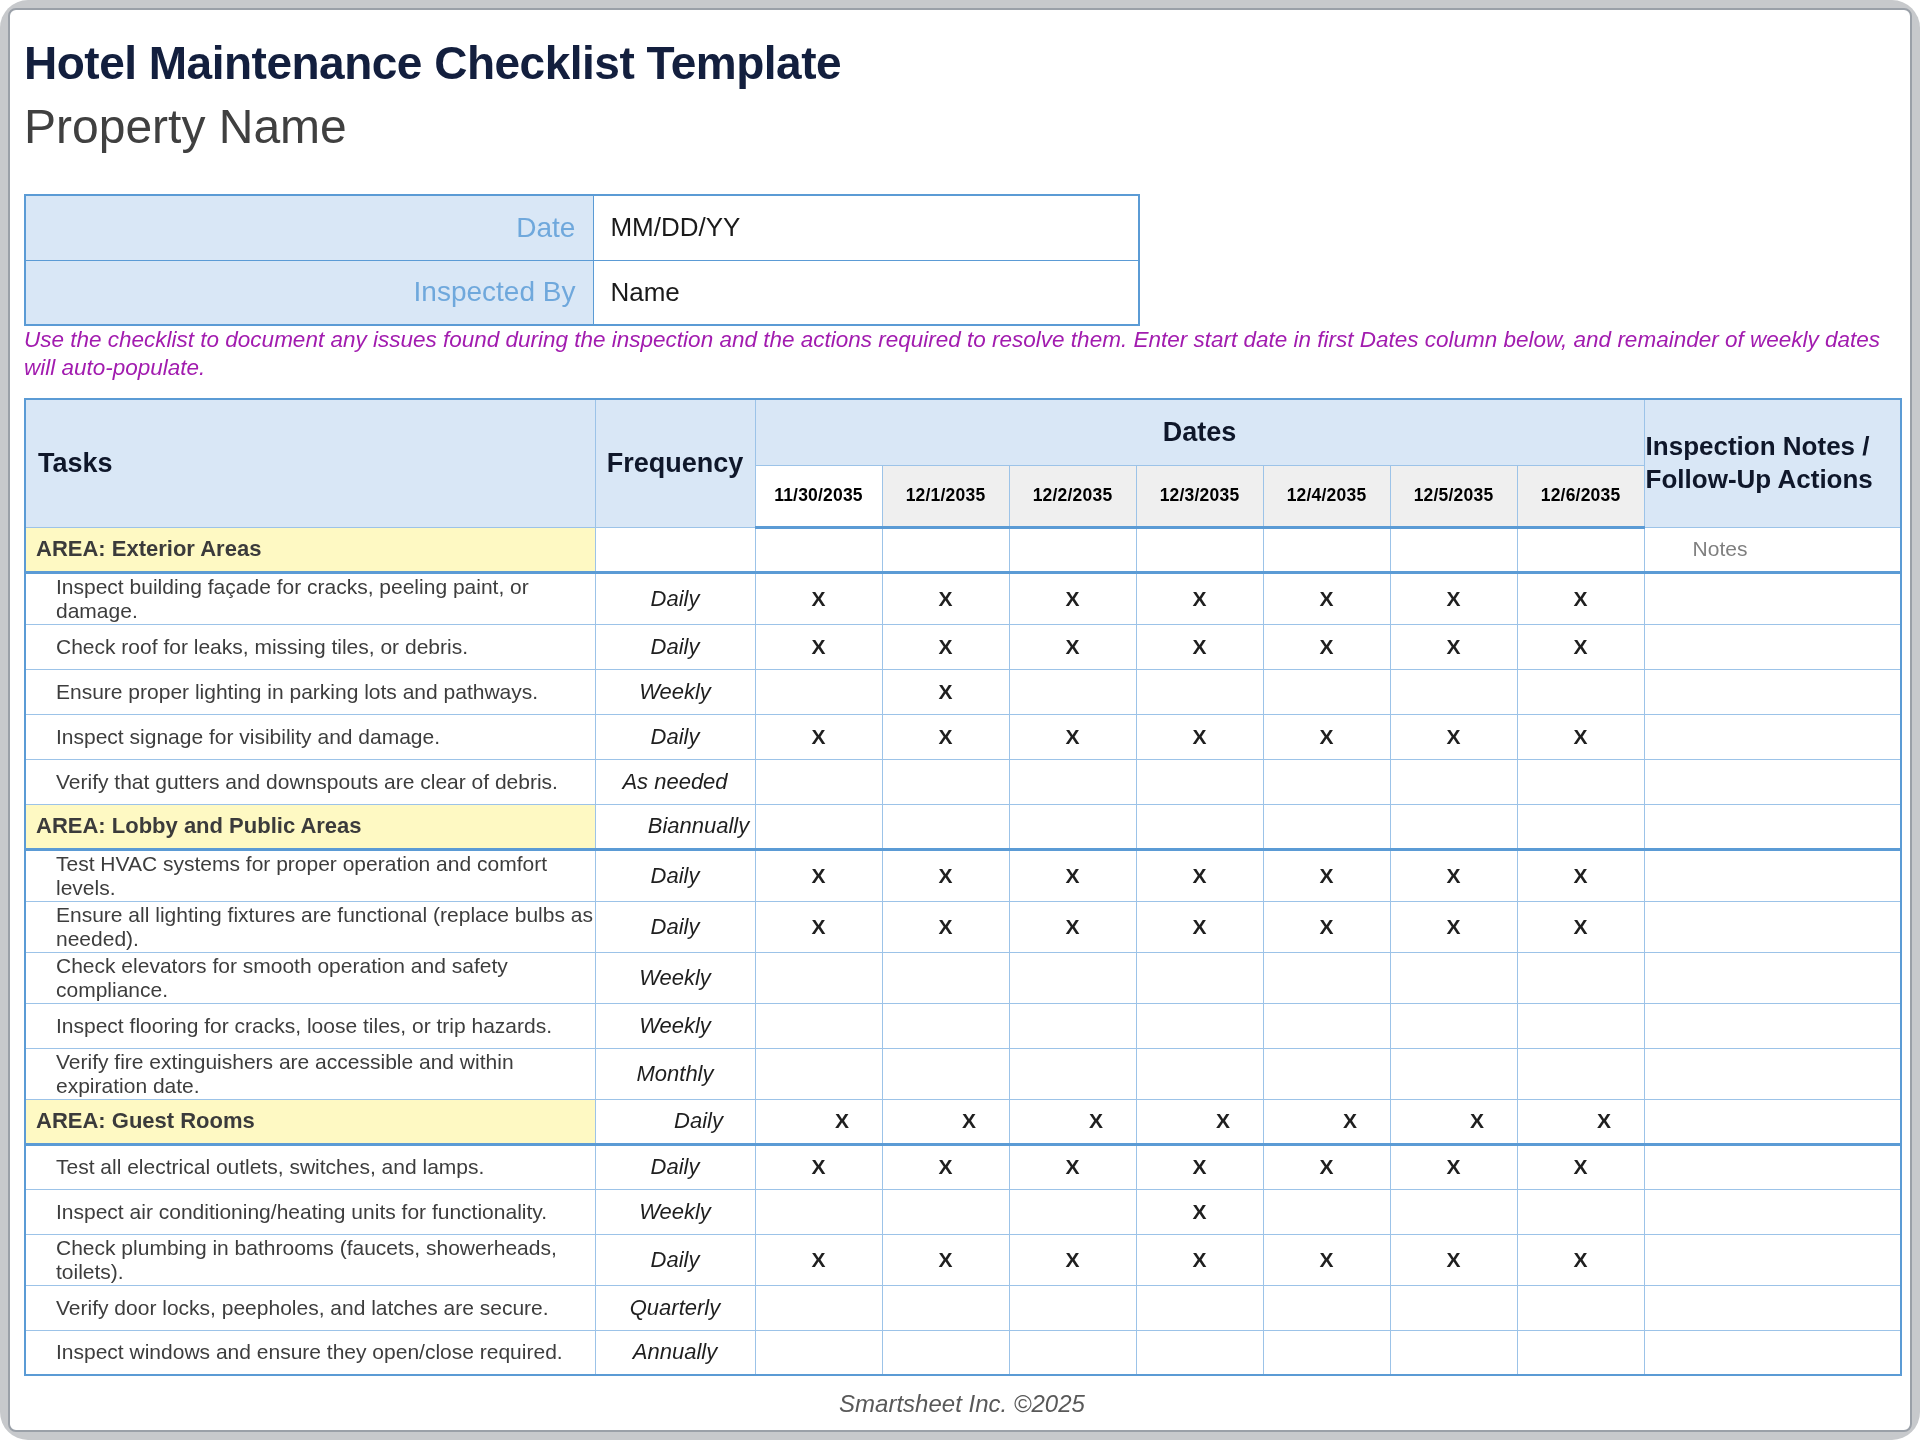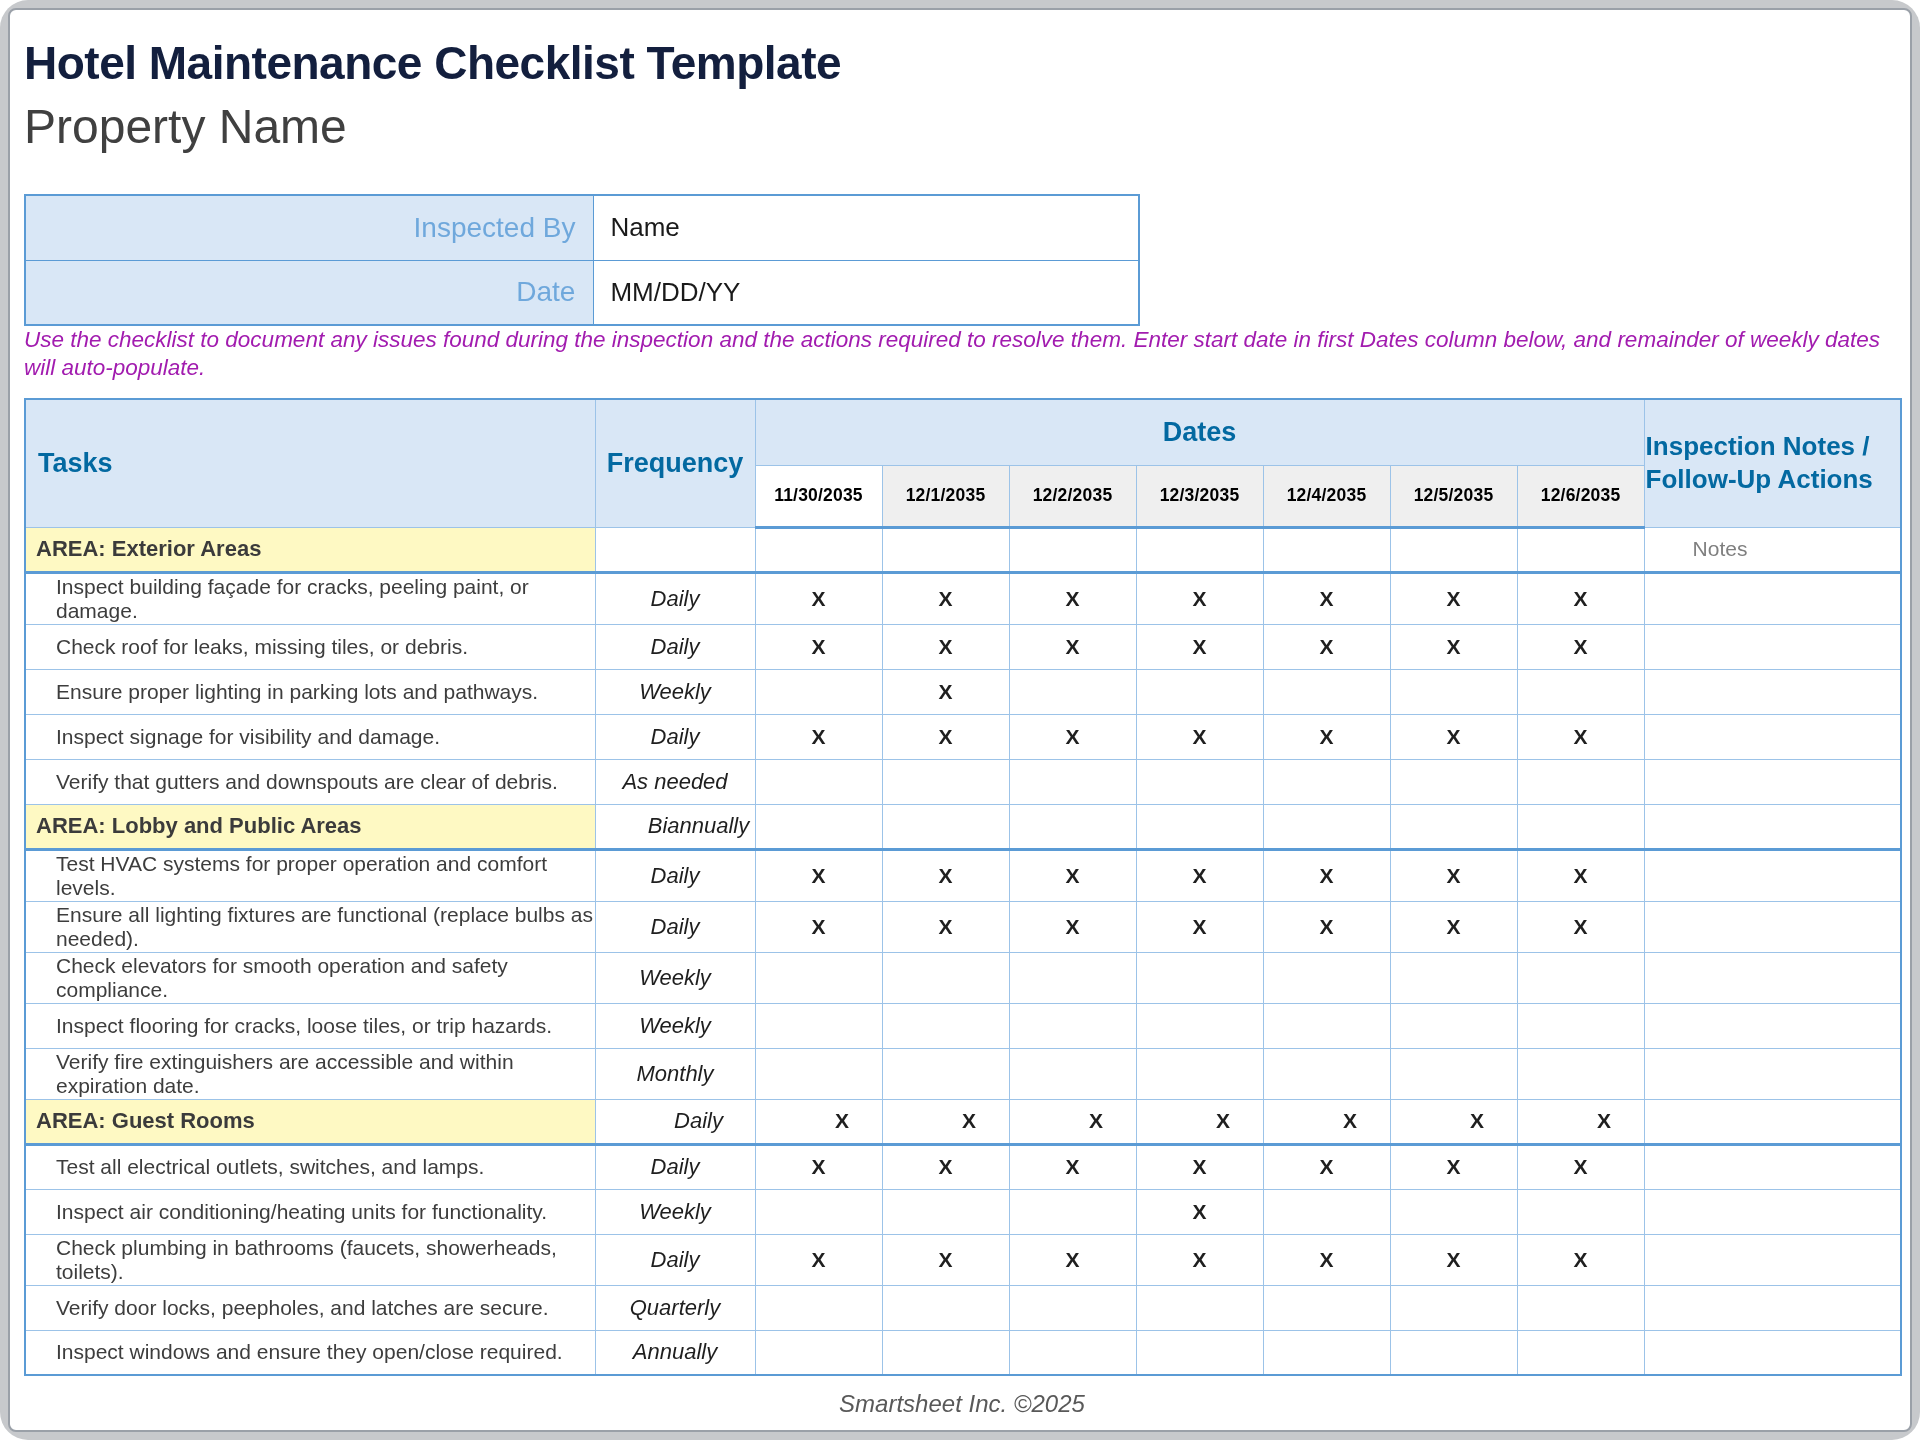--- a/index.html
+++ b/index.html
@@ -43,21 +43,21 @@
   }
   .instruction {
     font-style: italic; color: #a21caf;
     font-size: 22.5px; line-height: 28px;
   }
   .main-table {
     margin-top: 16px; width: 1876px; table-layout: fixed;
     border: 2px solid #5b9bd5;
   }
   .main-table th, .main-table td { border: 1px solid #9cc3e8; }
-  thead th { background: #d9e7f6; color: #0369a1; font-weight: bold; }
+  thead th { background: #d9e7f6; color: #0f172a; font-weight: bold; }
   th.tasks-h { text-align: left; padding-left: 12px; font-size: 27px; }
   th.freq-h  { text-align: center; font-size: 27px; }
   th.dates-h { text-align: center; font-size: 27px; height: 66px; }
   th.notes-h { text-align: left; font-size: 26px; line-height: 33px; }
   tr.date-row th {
     height: 62px; font-size: 17.5px; color: #000000;
     background: #efefef; border-bottom: 3px solid #5b9bd5;
     text-align: center; letter-spacing: 0.2px;
   }
   tr.date-row th.first { background: #ffffff; }
@@ -81,26 +81,26 @@
 
 <div class="frame"></div>
 <div class="card">
 
   <h1 class="page-title">Hotel Maintenance Checklist Template</h1>
   <h2 class="property-name">Property Name</h2>
 
   <table class="info-table">
     <tbody>
       <tr>
+        <td class="info-label">Date</td>
+        <td class="info-value">MM/DD/YY</td>
+      </tr>
+      <tr>
         <td class="info-label">Inspected By</td>
         <td class="info-value">Name</td>
-      </tr>
-      <tr>
-        <td class="info-label">Date</td>
-        <td class="info-value">MM/DD/YY</td>
       </tr>
     </tbody>
   </table>
 
   <div class="instruction">Use the checklist to document any issues found during the inspection and the actions required to resolve them. Enter start date in first Dates column below, and remainder of weekly dates will auto-populate.</div>
 
   <table class="main-table">
     <colgroup>
       <col style="width:570px">
       <col style="width:160px">

